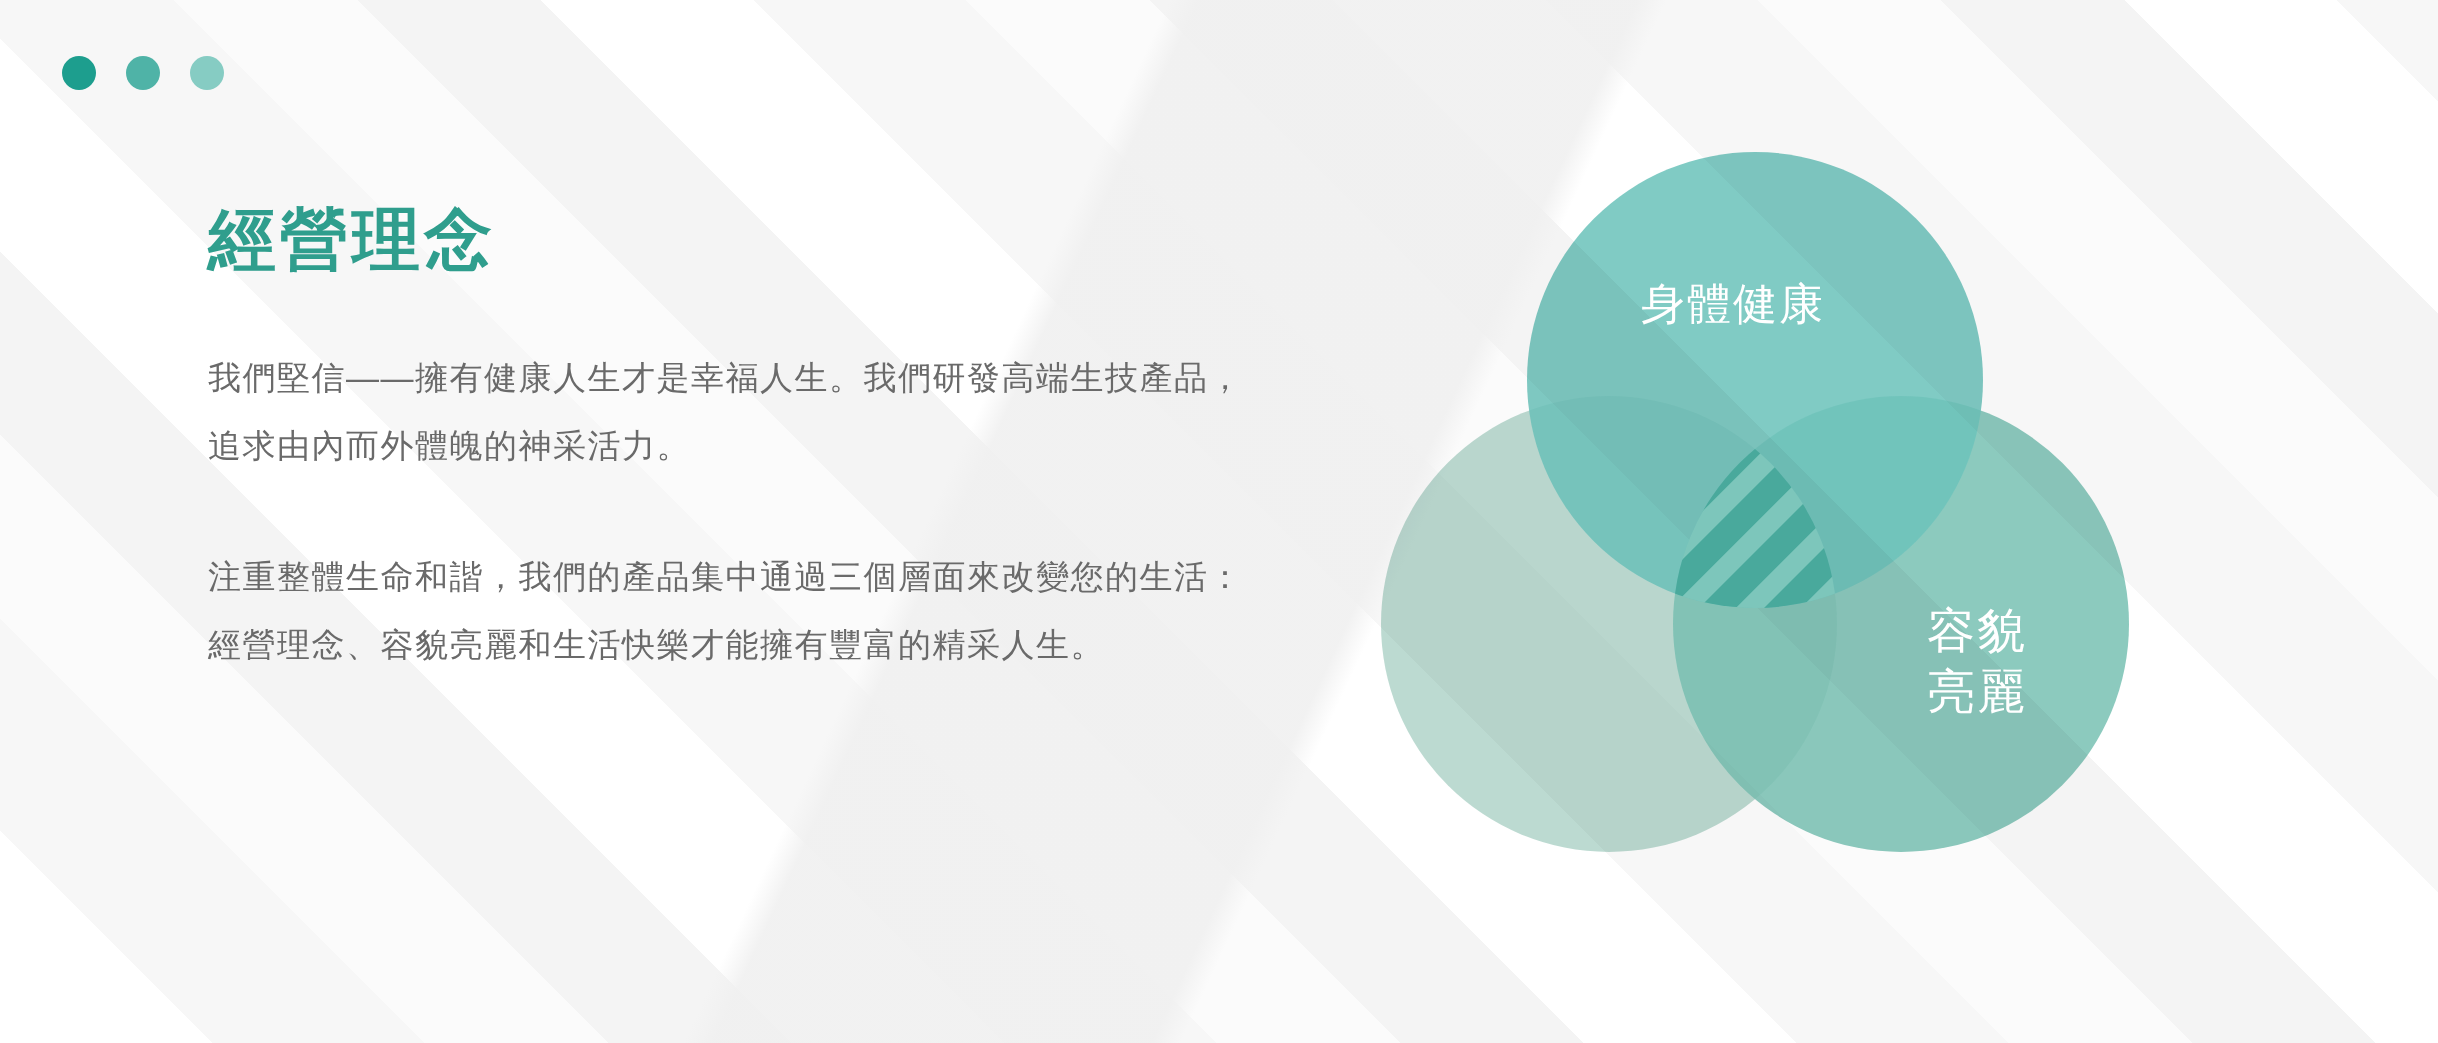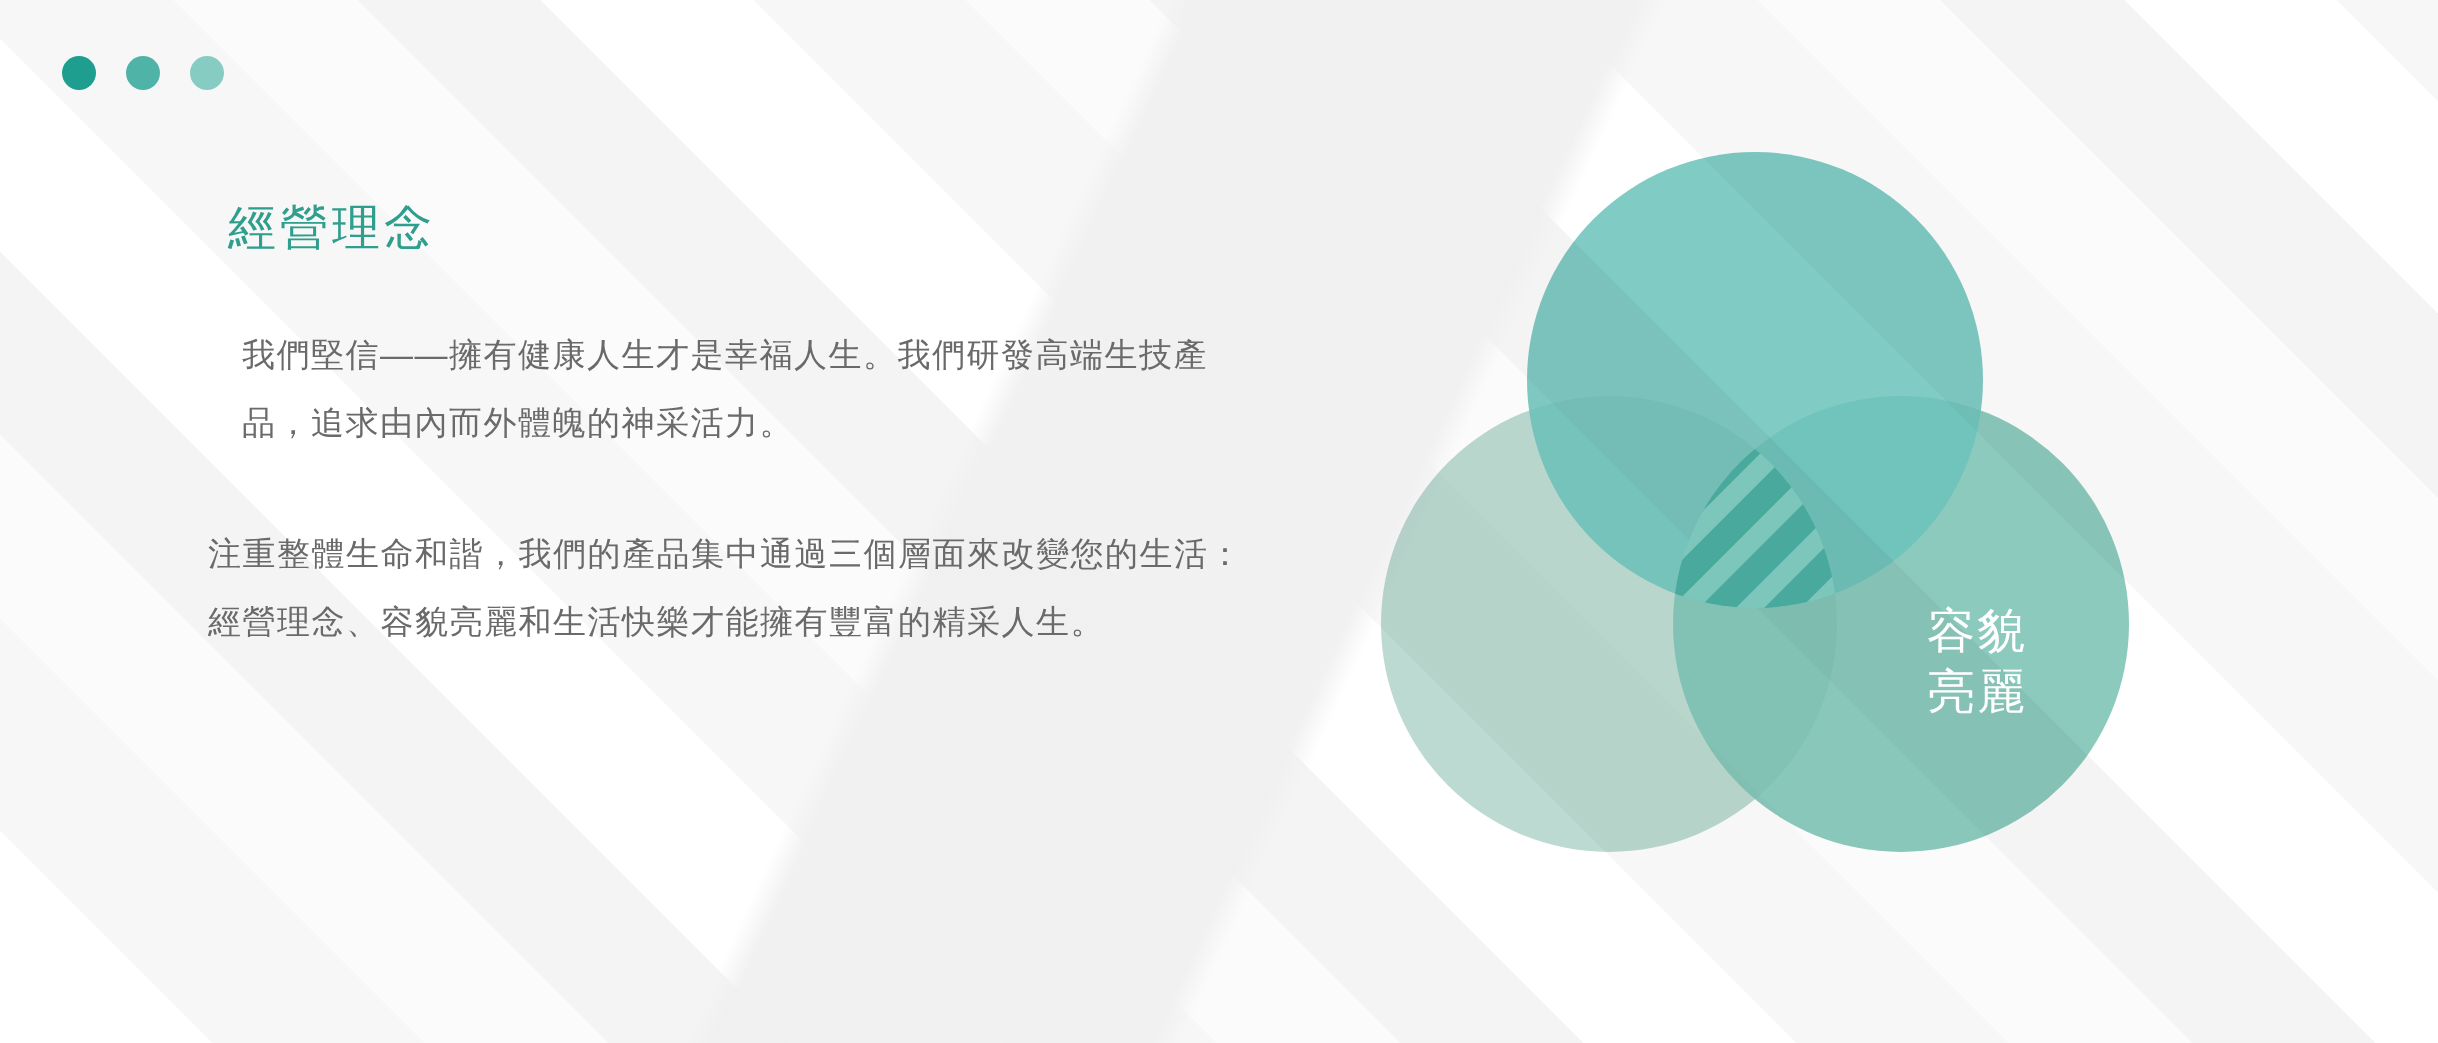--- a/index.html
+++ b/index.html
@@ -40,23 +40,22 @@
     pointer-events:none;
   }
 
   
   #dots { position:absolute; left:62px; top:56px; display:flex; gap:30px; }
   .dot { width:34px; height:34px; border-radius:50%; }
 
   
   #content { position:absolute; left:208px; top:200px; width:1060px; }
   #page-title {
-    font-size:48px; font-weight:400; letter-spacing:4px;
+    font-size:68px; font-weight:700; letter-spacing:4px;
     line-height:1.15;
-    margin-left:20px;
   }
   .para {
     font-size:33px; line-height:2.05; color:#6a6a6a;
     letter-spacing:1.5px; max-width:1035px;
   }
   #para-1 { margin-top:66px; }
   #para-2 { margin-top:64px; }
 
   
   #venn-wrap { position:absolute; left:1325px; top:108px; width:860px; height:830px; }
@@ -78,21 +77,21 @@
   <div id="bg-band-overlay"></div>
 
   <div id="dots">
     <span class="dot" style="background: rgb(29, 158, 142);"></span>
     <span class="dot" style="background: rgb(79, 179, 167);"></span>
     <span class="dot" style="background: rgb(134, 204, 195);"></span>
   </div>
 
   <div id="content">
     <h1 id="page-title" style="color: rgb(47, 158, 141);">經營理念</h1>
-    <p class="para" id="para-1" style="color: rgb(106, 106, 106); margin-left: 34px;">我們堅信——擁有健康人生才是幸福人生。我們研發高端生技產品，追求由內而外體魄的神采活力。</p>
+    <p class="para" id="para-1" style="color: rgb(106, 106, 106);">我們堅信——擁有健康人生才是幸福人生。我們研發高端生技產品，追求由內而外體魄的神采活力。</p>
     <p class="para" id="para-2" style="color: rgb(106, 106, 106);">注重整體生命和諧，我們的產品集中通過三個層面來改變您的生活：經營理念、容貌亮麗和生活快樂才能擁有豐富的精采人生。</p>
   </div>
 
   <div id="venn-wrap">
     <svg id="venn" viewBox="0 0 860 830">
       <defs>
         <pattern id="stripes" width="46" height="46" patternUnits="userSpaceOnUse" patternTransform="rotate(-45)">
           <rect width="46" height="46" fill="#49a99c"></rect>
           <rect width="46" height="20" fill="#8fd0c5" opacity="0.75"></rect>
         </pattern>
@@ -115,16 +114,17 @@
 
       <g clip-path="url(#clip-top)">
         <g clip-path="url(#clip-left)">
           <g clip-path="url(#clip-right)">
             <rect x="0" y="0" width="860" height="830" fill="url(#stripes)"></rect>
           </g>
         </g>
       </g>
     </svg>
 
+    <div class="venn-label" id="label-top" style="color: rgb(255, 255, 255);">身體健康</div>
     <div class="venn-label" id="label-right" style="color: rgb(255, 255, 255);">容貌
 亮麗</div>
   </div>
 </div>
 
 </body></html>

